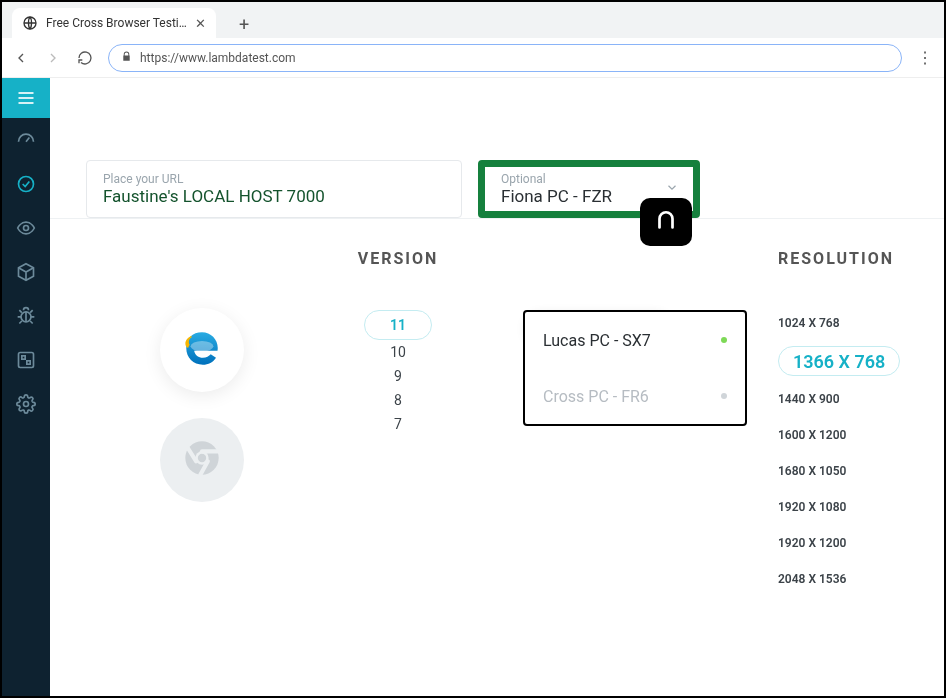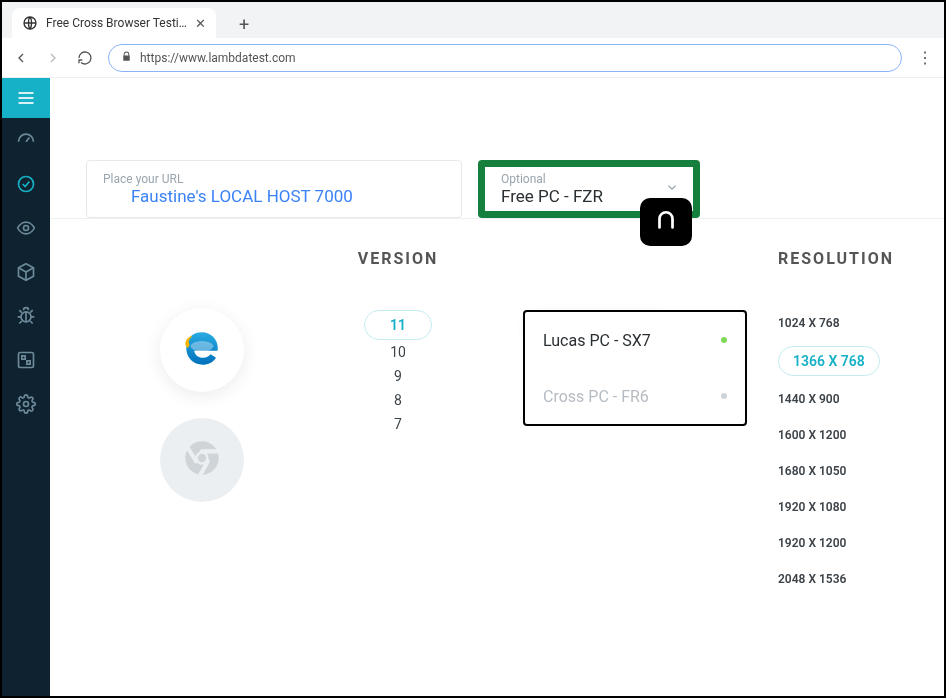--- a/index.html
+++ b/index.html
@@ -27,21 +27,21 @@
 .hamburger svg { width: 20px; height: 20px; }
 .side-icn { width: 48px; height: 44px; display: flex; align-items: center; justify-content: center; color: #6c8a9a; cursor: pointer; }
 .side-icn.active { color: #16b1c7; }
 .side-icn svg { width: 20px; height: 20px; }
 
 .main { flex: 1; position: relative; overflow: hidden; }
 
 .controls { display: flex; gap: 16px; padding: 82px 36px 0 36px; align-items: flex-start; height: 140px; }
 .url-box { flex: 0 0 376px; border: 1px solid #e6e9ec; border-radius: 4px; height: 58px; padding: 8px 16px; display: flex; flex-direction: column; justify-content: center; }
 .url-box .ph { font-size: 12px; color: #9aa5ad; }
-.url-box .val { font-size: 17px; color: #3b82f6; margin-left: 28px; }
+.url-box .val { font-size: 17px; color: #14532d; }
 .sel-box { flex: 0 0 222px; border: 7px solid #15803d; border-radius: 4px; height: 58px; padding: 8px 16px; display: flex; flex-direction: column; justify-content: center; position: relative; cursor: pointer; }
 .sel-box .ph { font-size: 12px; color: #9aa5ad; }
 .sel-box .val { font-size: 17px; color: #2a2f33; }
 .sel-box .chev { position: absolute; right: 14px; top: 50%; transform: translateY(-50%); color: #9aa5ad; }
 .start-btn { flex: 0 0 154px; height: 58px; border: 2px solid #f68a1e; border-radius: 4px; display: flex; align-items: center; justify-content: center; gap: 12px; color: #f68a1e; font-weight: 700; letter-spacing: 4px; font-size: 14px; cursor: pointer; }
 .start-btn svg { width: 22px; height: 22px; }
 
 .dropdown { position: absolute; left: 473px; top: 232px; width: 224px; border: 2px solid #000; background: #fff; border-radius: 4px; z-index: 30; }
 .dd-item { height: 56px; display: flex; align-items: center; padding: 0 18px; font-size: 16px; color: #2a2f33; justify-content: space-between; cursor: pointer; }
 .dd-item.dim { color: #b6bcc2; }
@@ -65,21 +65,21 @@
 .browser-circle { width: 84px; height: 84px; border-radius: 50%; background: #fff; box-shadow: 0 4px 18px rgba(0,0,0,0.08); display: flex; align-items: center; justify-content: center; cursor: pointer; }
 .browser-circle.dim { background: #eceff1; box-shadow: none; }
 .col-version { width: 160px; display: flex; flex-direction: column; align-items: center; padding-top: 12px; }
 .ver-pill { width: 68px; height: 30px; border-radius: 15px; border: 1px solid #c4ecf1; color: #16b1c7; display: flex; align-items: center; justify-content: center; font-size: 14px; font-weight: 600; cursor: pointer; }
 .ver-item { font-size: 14px; color: #3c4349; height: 24px; display: flex; align-items: center; cursor: pointer; }
 .col-os { width: 240px; display: flex; justify-content: center; padding-top: 12px; }
 .os-pill { height: 34px; padding: 0 22px; border-radius: 17px; box-shadow: 0 2px 10px rgba(0,0,0,0.08); display: flex; align-items: center; gap: 14px; color: #16b1c7; font-size: 14px; font-weight: 600; cursor: pointer; }
 .os-pill .win { color: #16b1c7; }
 .col-res { flex: 1; display: flex; flex-direction: column; gap: 10px; padding-left: 60px; padding-top: 12px; }
 .res-item { font-size: 12px; color: #3c4349; font-weight: 600; height: 26px; display: flex; align-items: center; cursor: pointer; }
-.res-pill { height: 30px; padding: 0 14px; border-radius: 15px; border: 1px solid #c4ecf1; color: #16b1c7; display: inline-flex; align-items: center; font-size: 14px; font-weight: 600; cursor: pointer; width: fit-content; }
+.res-pill { height: 30px; padding: 0 14px; border-radius: 15px; border: 1px solid #c4ecf1; color: #16b1c7; display: inline-flex; align-items: center; font-size: 18px; font-weight: 600; cursor: pointer; width: fit-content; }
 </style>
 </head>
 <body>
 
 <div class="chrome">
   <div class="tabbar">
     <div class="tab">
       <span class="favicon">
         <svg viewBox="0 0 24 24" fill="none" stroke="#333" stroke-width="2">
             <circle cx="12" cy="12" r="9"></circle>
@@ -183,21 +183,21 @@
         </svg>
     </div>
 
     <div class="controls">
       <div class="url-box">
         <span class="ph">Place your URL</span>
         <span class="val">Faustine's LOCAL HOST 7000</span>
       </div>
       <div class="sel-box">
         <span class="ph">Optional</span>
-        <span class="val">Free PC - FZR</span>
+        <span class="val">Fiona PC - FZR</span>
         <span class="chev">
           <svg width="14" height="14" viewBox="0 0 24 24" fill="none" stroke="currentColor" stroke-width="2">
               <path d="M6 9l6 6 6-6"></path>
             </svg>
         </span>
       </div>
     </div>
 
     <div class="dropdown">
       <div class="dd-item">

